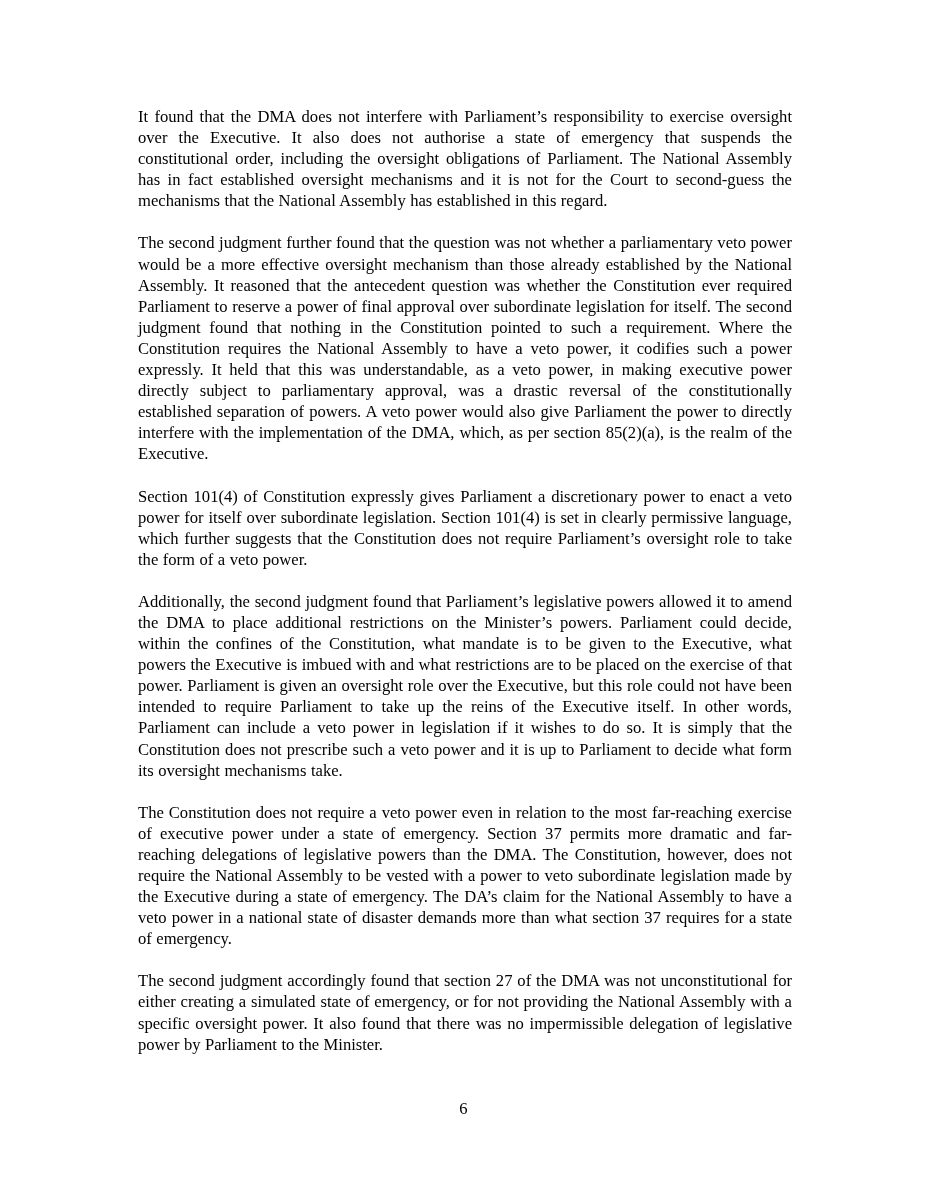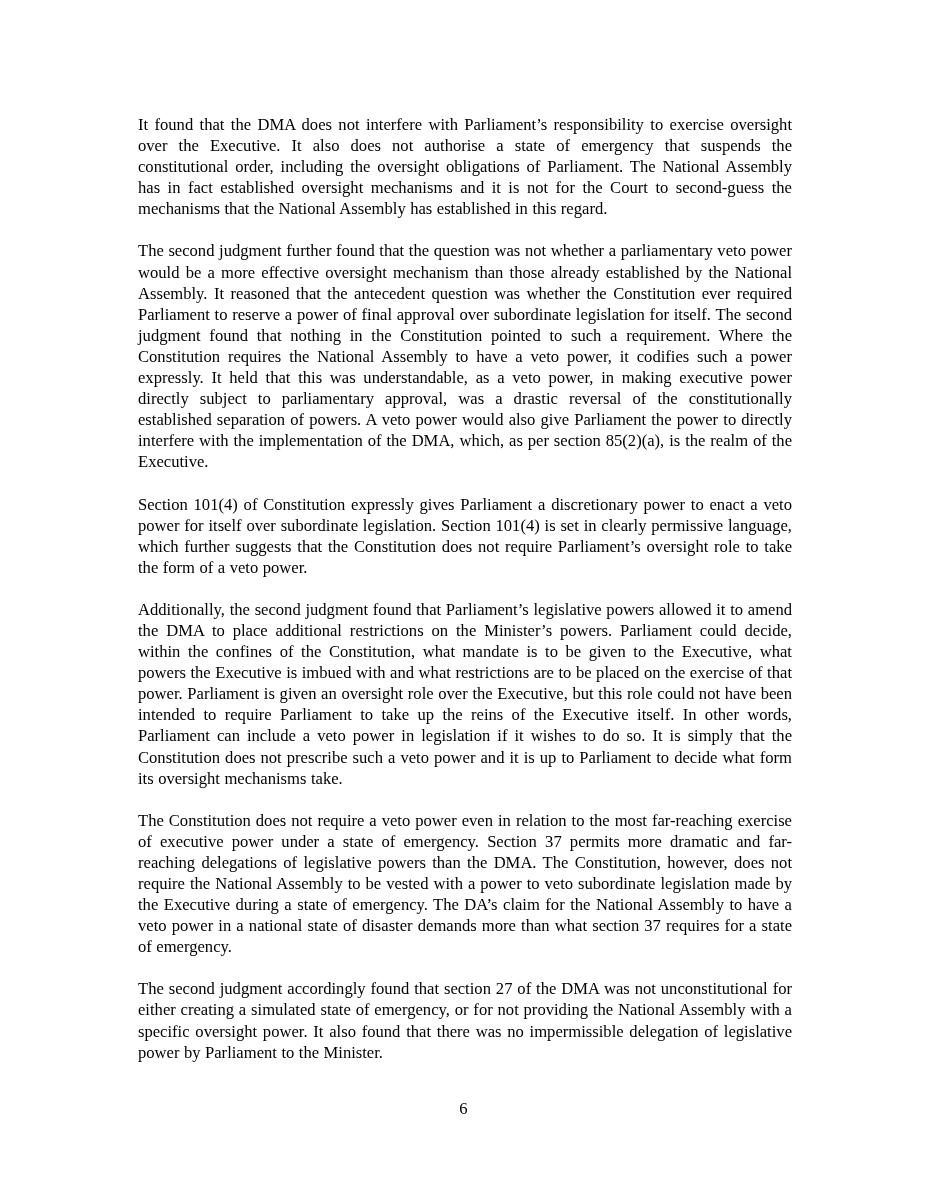--- a/index.html
+++ b/index.html
@@ -27,21 +27,21 @@
     position: absolute;
     left: 138px;
     top: 106px;
     width: 654px;
   }
   .para {
     font-size: 16.6px;
     line-height: 21.1px;
     text-align: justify;
     text-justify: inter-word;
-    margin: 8px 0 21px 0;
+    margin: 0 0 21px 0;
     -webkit-hyphens: none;
     hyphens: none;
     word-spacing: 0.02em;
   }
   .para:last-child {
     margin-bottom: 0;
   }
   .page-number {
     position: absolute;
     left: 0;

